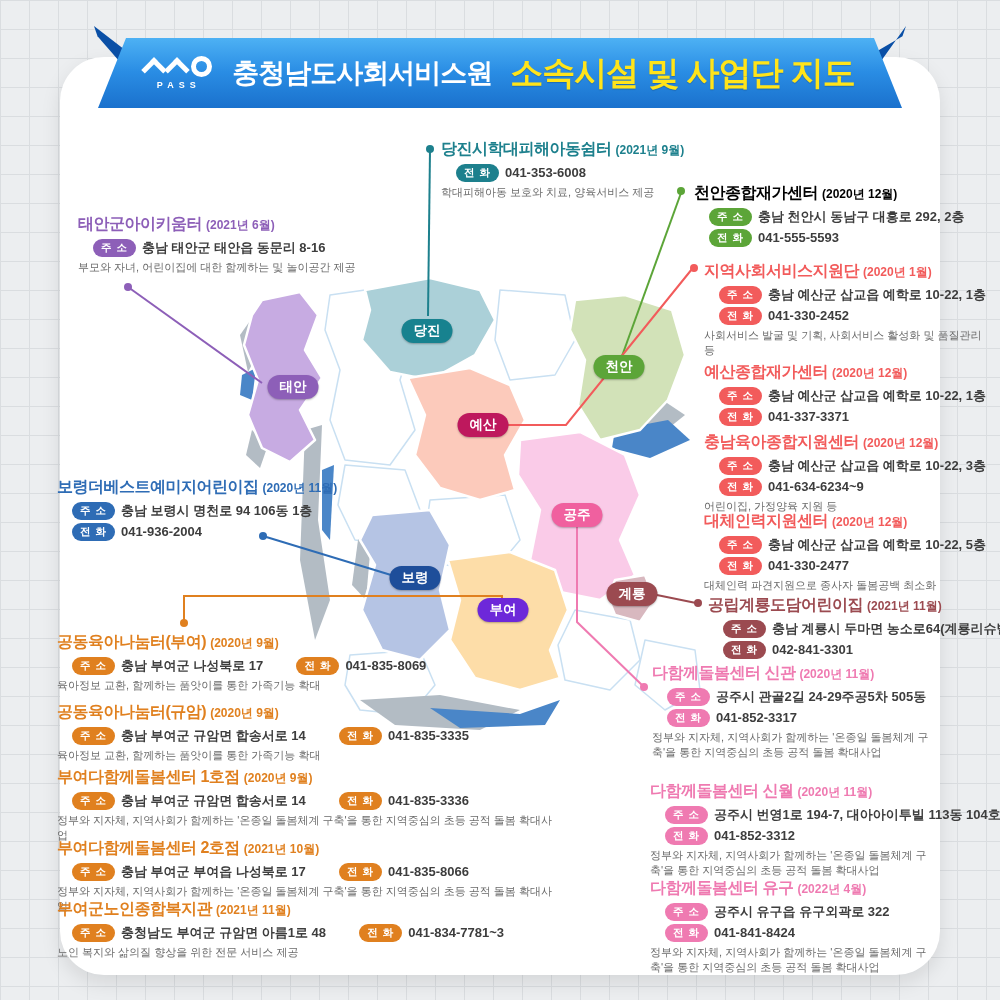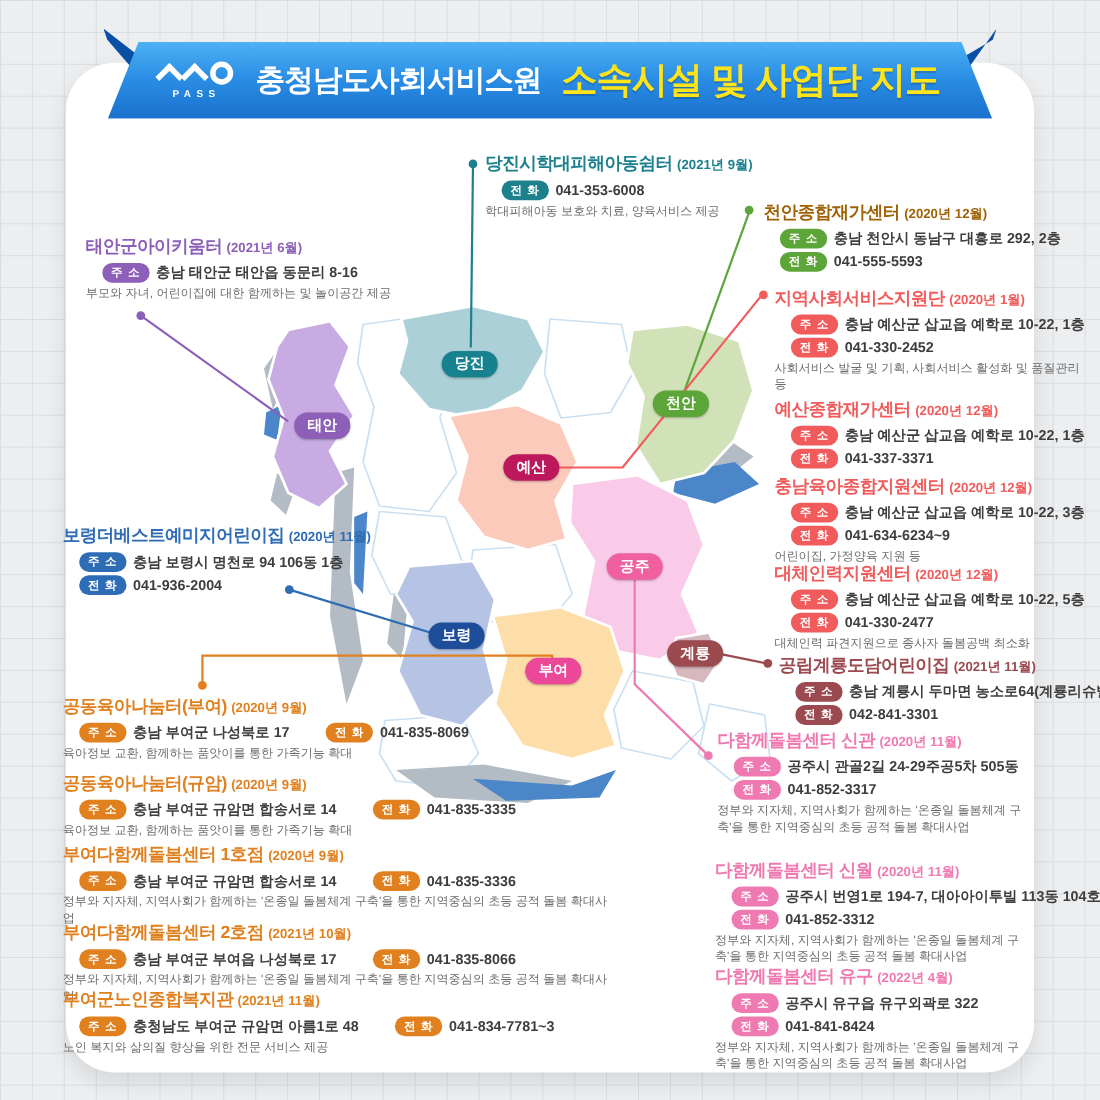--- a/index.html
+++ b/index.html
@@ -39,36 +39,36 @@
   svg.layer{position:absolute;left:0;top:0;width:1000px;height:1000px;pointer-events:none;}
   .z1{z-index:1}.z2{z-index:2}
   .pill{
     position:absolute;z-index:3;transform:translate(-50%,-50%);
     color:#fff;font-size:13.5px;font-weight:800;letter-spacing:0;
     padding:3px 12px;border-radius:20px;box-shadow:0 1px 2px rgba(0,0,0,.28);
     white-space:nowrap;
   }
   .p-dangjin{background:#17828f}.p-taean{background:#8d5fb8}.p-cheonan{background:#5ca538}
   .p-yesan{background:#be185d}.p-gongju{background:#f0609f}.p-boryeong{background:#1e4e9a}
-  .p-buyeo{background:#ec4899}.p-gyeryong{background:#9b4a50}
+  .p-buyeo{background:#6d28d9}.p-gyeryong{background:#9b4a50}
   
   .fac{position:absolute;z-index:4;width:300px;}
   .f-title{white-space:nowrap;margin-bottom:4px;}
   .f-title .t{font-size:16px;font-weight:800;letter-spacing:-0.5px;}
   .f-title .d{font-size:12px;font-weight:700;margin-left:4px;}
   .f-row{white-space:nowrap;margin:3px 15px;font-size:13px;color:#3d3d3d;font-weight:700;}
   .badge{
     display:inline-block;color:#fff;font-size:10.5px;font-weight:700;
     padding:2px 8px;border-radius:10px;margin-right:6px;vertical-align:1px;letter-spacing:1px;
   }
   .gap{display:inline-block;width:26px;}
   .f-desc{font-size:11px;color:#6b6b6b;line-height:1.4;margin-top:3px;white-space:normal;}
   .c-purple .t,.c-purple .d{color:#8d5fb8}.c-purple .badge{background:#8d5fb8}
   .c-teal .t,.c-teal .d{color:#1d808d}.c-teal .badge{background:#1d808d}
-  .c-green .t,.c-green .d{color:#a16207}.c-green .badge{background:#5ca538}
+  .c-green .t,.c-green .d{color:#000000}.c-green .badge{background:#5ca538}
   .c-red .t,.c-red .d{color:#f25b5b}.c-red .badge{background:#f25b5b}
   .c-maroon .t,.c-maroon .d{color:#9b4a50}.c-maroon .badge{background:#9b4a50}
   .c-pink .t,.c-pink .d{color:#ef7ab1}.c-pink .badge{background:#ef7ab1}
   .c-blue .t,.c-blue .d{color:#2e6cb5}.c-blue .badge{background:#2e6cb5}
   .c-orange .t,.c-orange .d{color:#e0801f}.c-orange .badge{background:#e0801f}
 </style>
 </head>
 <body>
 
 <div class="card"></div>

